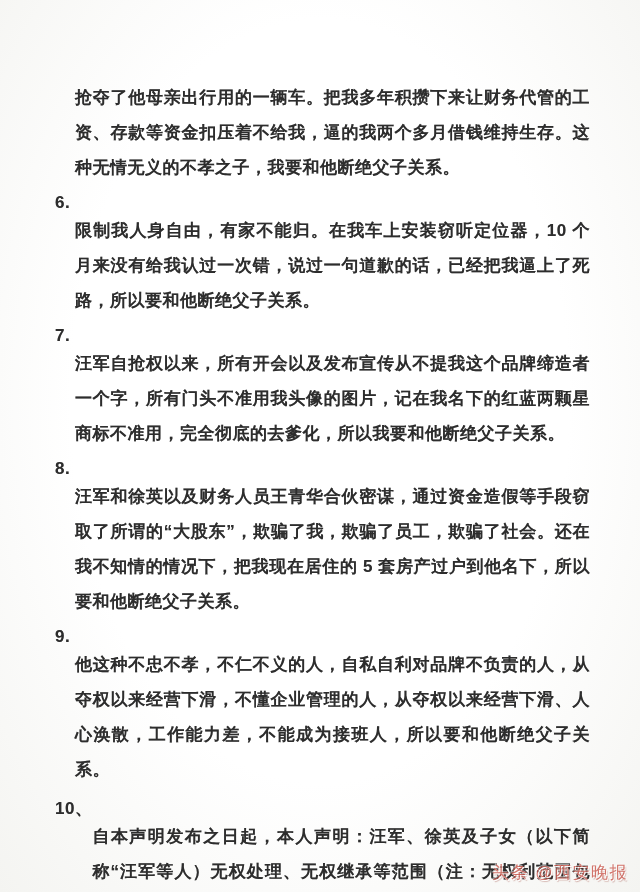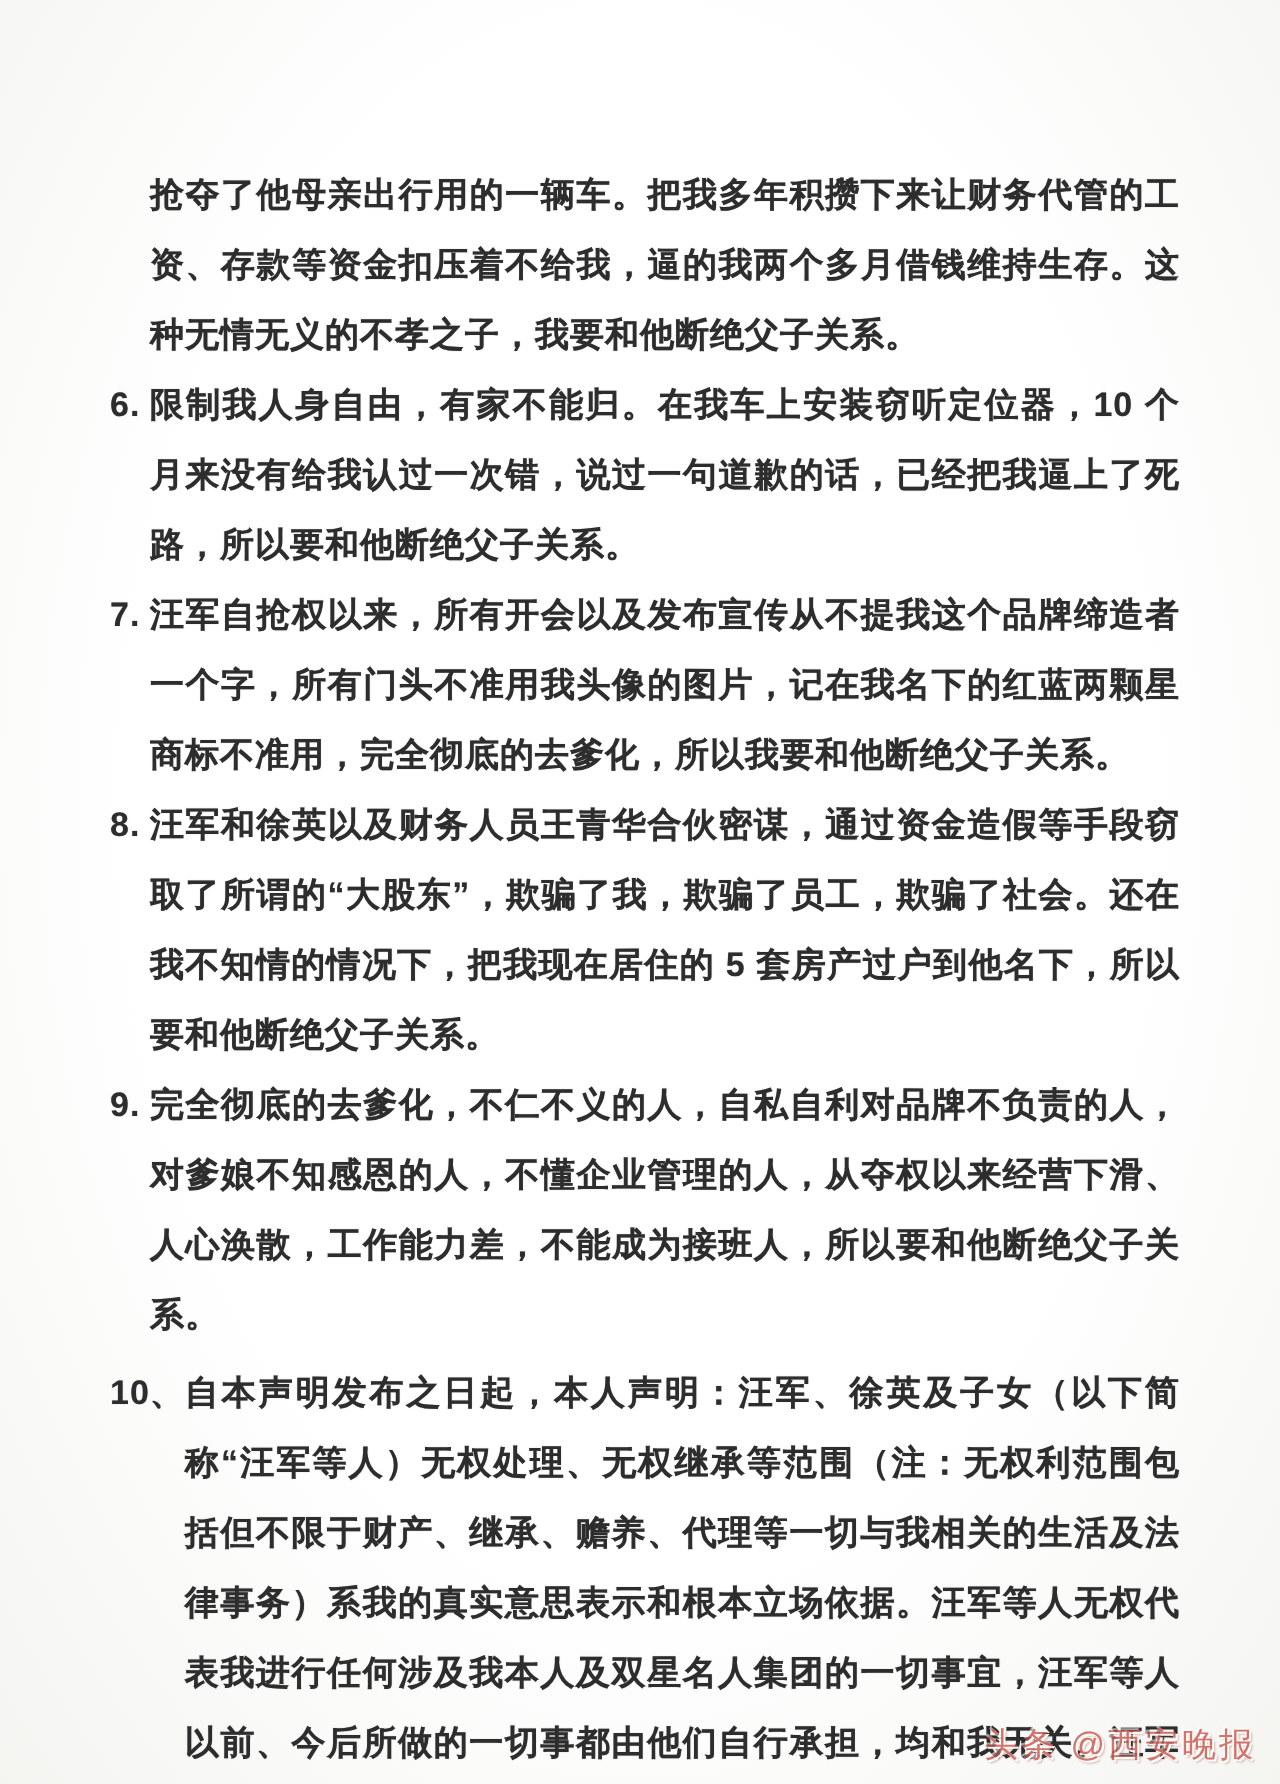--- a/index.html
+++ b/index.html
@@ -17,21 +17,21 @@
     color:#2d2d2d;
     font-size:17px;line-height:35px;letter-spacing:.5px;
     font-weight:600;
     text-align:justify;
     text-shadow:0 0 .5px rgba(40,40,40,.45);
   }
   .cont{margin:0 0 0 20px;}
   .item{display:flex;margin:0;}
   .item.gap-top{margin-top:4px;}
   .num{flex:0 0 auto;min-width:20px;white-space:nowrap;}
-  .txt{flex:1 1 auto;text-align:justify;}
+  .txt{flex:1 1 auto;text-align:justify;margin-top:28px;}
   .watermark{
     position:absolute;right:12px;bottom:8px;
     font-size:17px;font-weight:normal;letter-spacing:1.5px;
     color:rgba(201,88,77,.82);
     text-shadow:1px 1px 0 rgba(255,255,255,.95),
                -1px -1px 0 rgba(255,255,255,.55),
                 1.5px 1.5px 1px rgba(150,60,50,.35);
   }
 </style>
 </head>
@@ -52,21 +52,21 @@
       <span class="txt">汪军自抢权以来，所有开会以及发布宣传从不提我这个品牌缔造者一个字，所有门头不准用我头像的图片，记在我名下的红蓝两颗星商标不准用，完全彻底的去爹化，所以我要和他断绝父子关系。</span>
     </div>
 
     <div class="item">
       <span class="num">8.</span>
       <span class="txt">汪军和徐英以及财务人员王青华合伙密谋，通过资金造假等手段窃取了所谓的“大股东”，欺骗了我，欺骗了员工，欺骗了社会。还在我不知情的情况下，把我现在居住的 5 套房产过户到他名下，所以要和他断绝父子关系。</span>
     </div>
 
     <div class="item">
       <span class="num">9.</span>
-      <span class="txt">完全彻底的去爹化，不仁不义的人，自私自利对品牌不负责的人，对爹娘不知感恩的人，不懂企业管理的人，从夺权以来经营下滑、人心涣散，工作能力差，不能成为接班人，所以要和他断绝父子关系。</span>
+      <span class="txt">他这种不忠不孝，不仁不义的人，自私自利对品牌不负责的人，从夺权以来经营下滑，不懂企业管理的人，从夺权以来经营下滑、人心涣散，工作能力差，不能成为接班人，所以要和他断绝父子关系。</span>
     </div>
 
     <div class="item gap-top">
       <span class="num">10、</span>
       <span class="txt">自本声明发布之日起，本人声明：汪军、徐英及子女（以下简称“汪军等人）无权处理、无权继承等范围（注：无权利范围包括但不限于财产、继承、赡养、代理等一切与我相关的生活及法律事务）系我的真实意思表示和根本立场依据。汪军等人无权代表我进行任何涉及我本人及双星名人集团的一切事宜，汪军等人以前、今后所做的一切事都由他们自行承担，均和我无关。汪军等人抢占我办公室内的私人物品，我保留追查的权力。今后我的人身安全若无故受到伤害要追究汪军等人的责任。我今后的养老生活乃至百年的后事</span>
     </div>
 
   </div>
 
   <div class="watermark">头条 @西安晚报</div>

